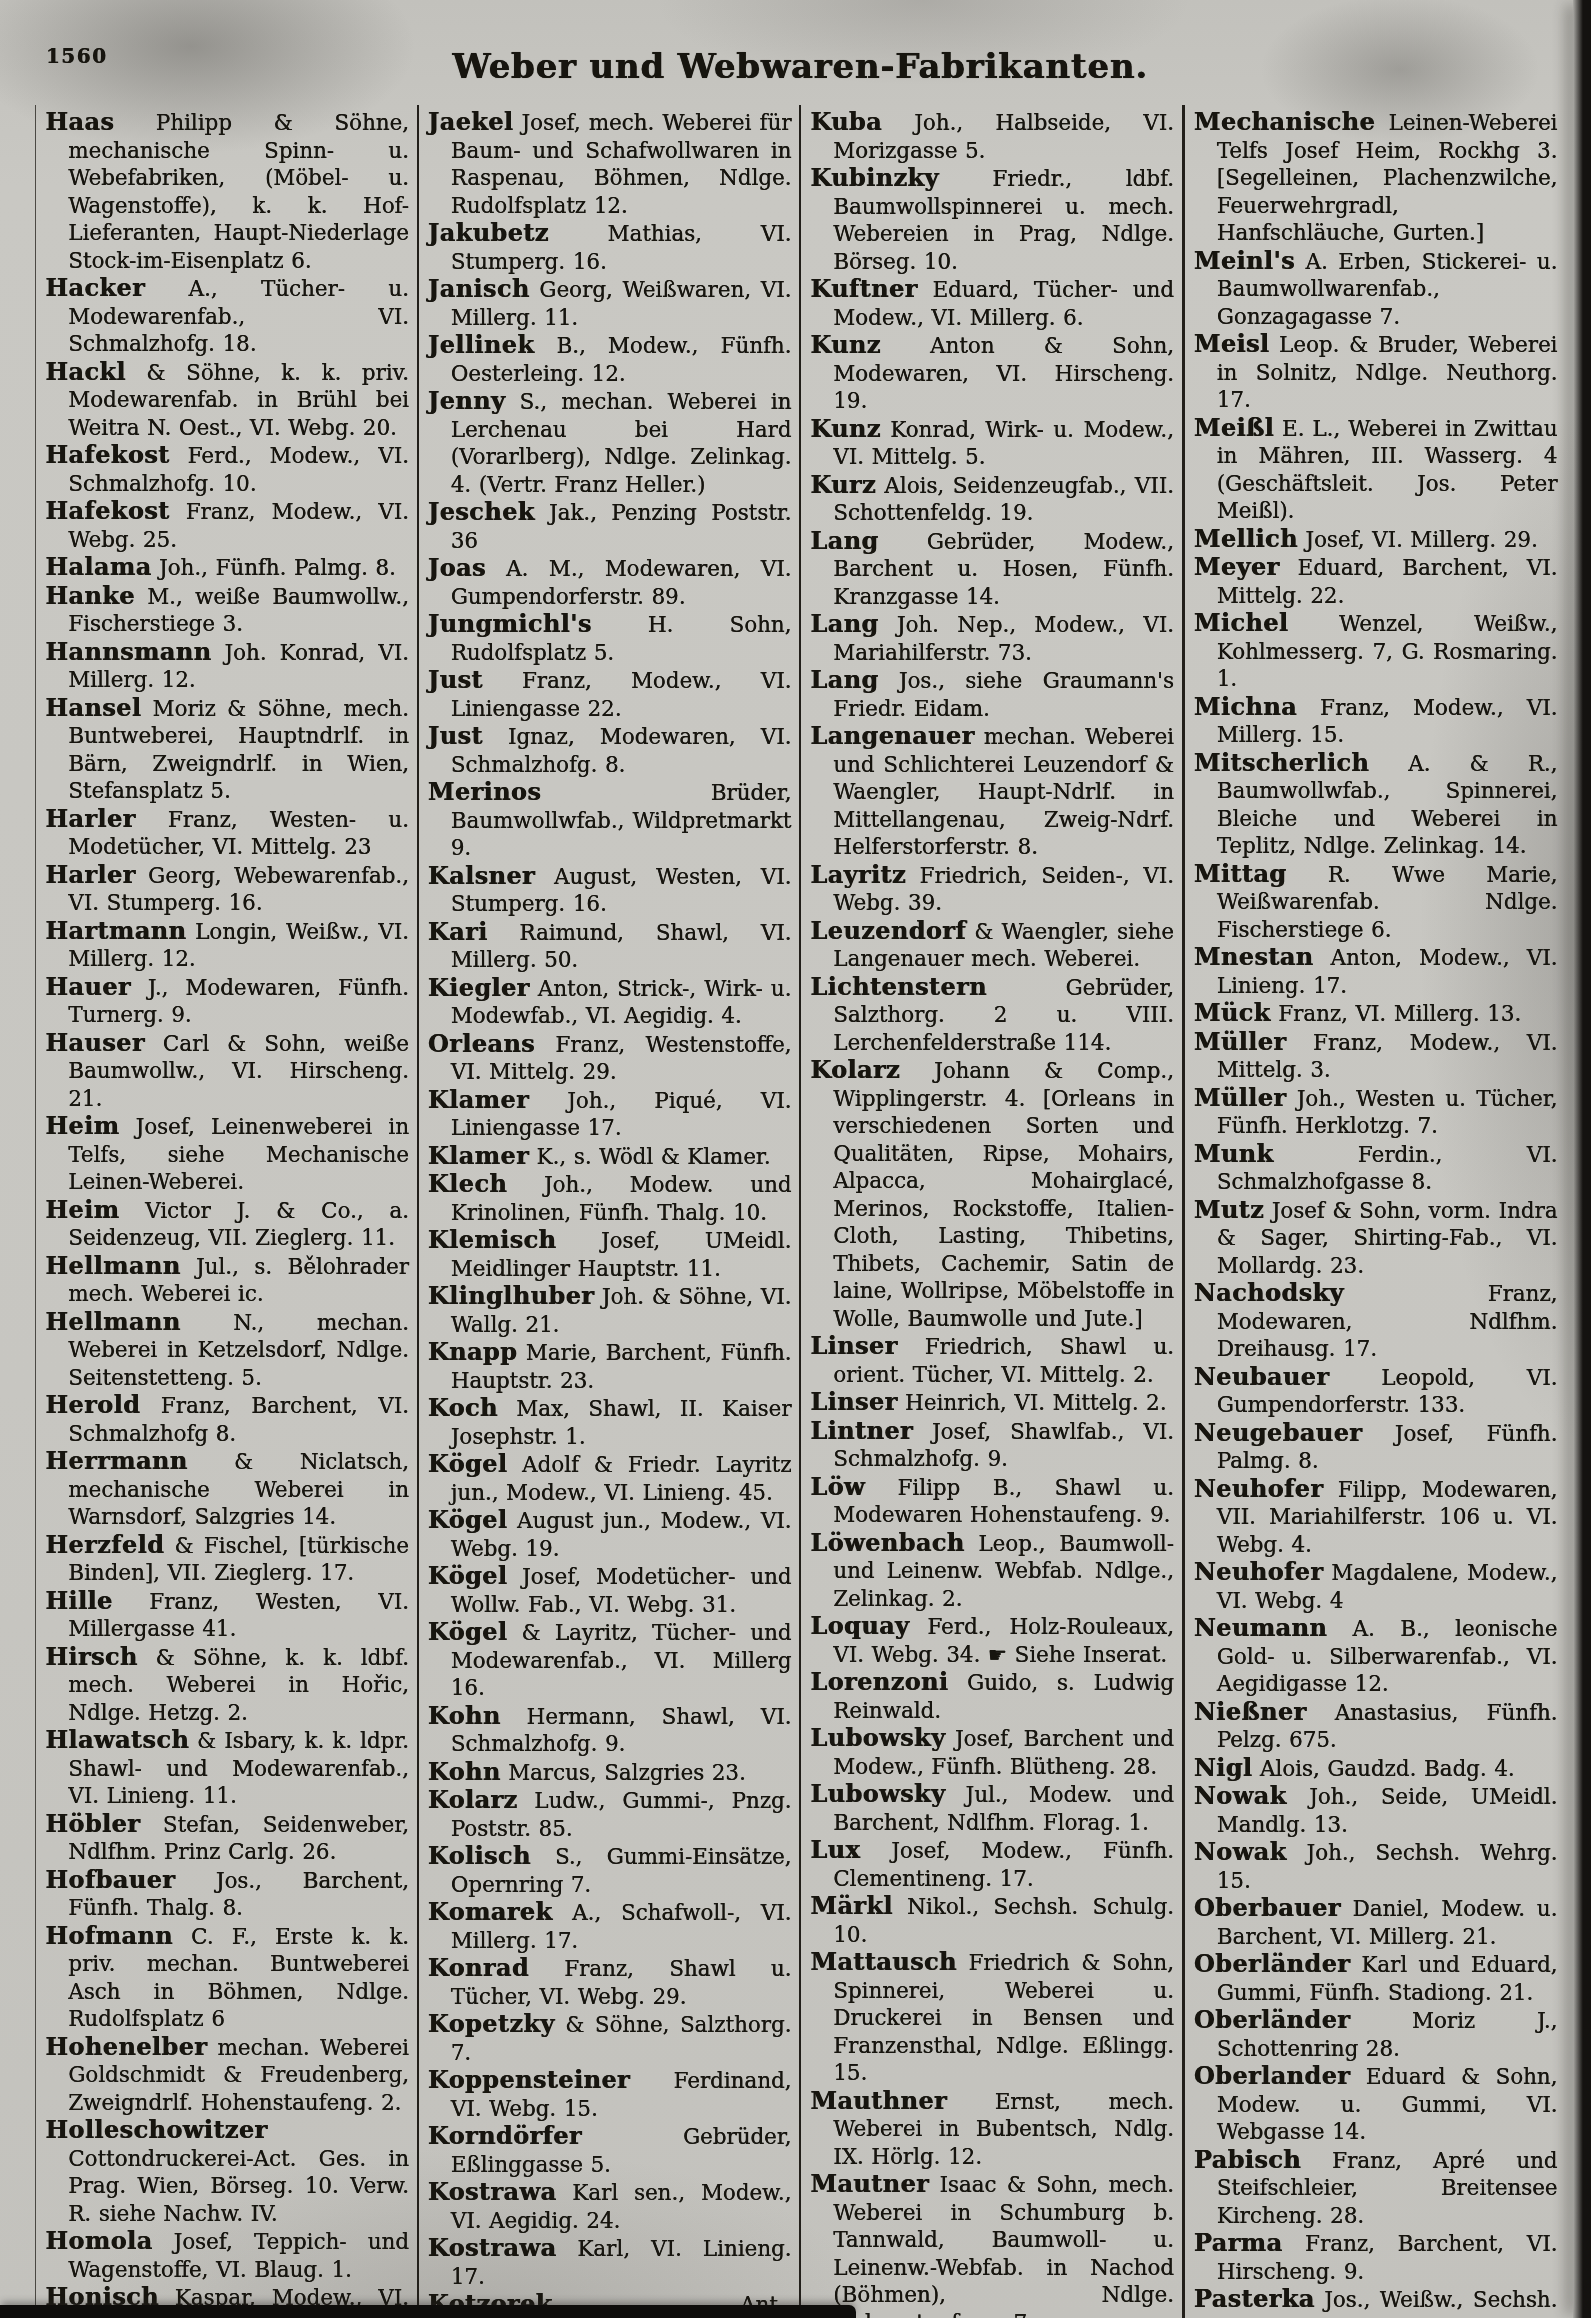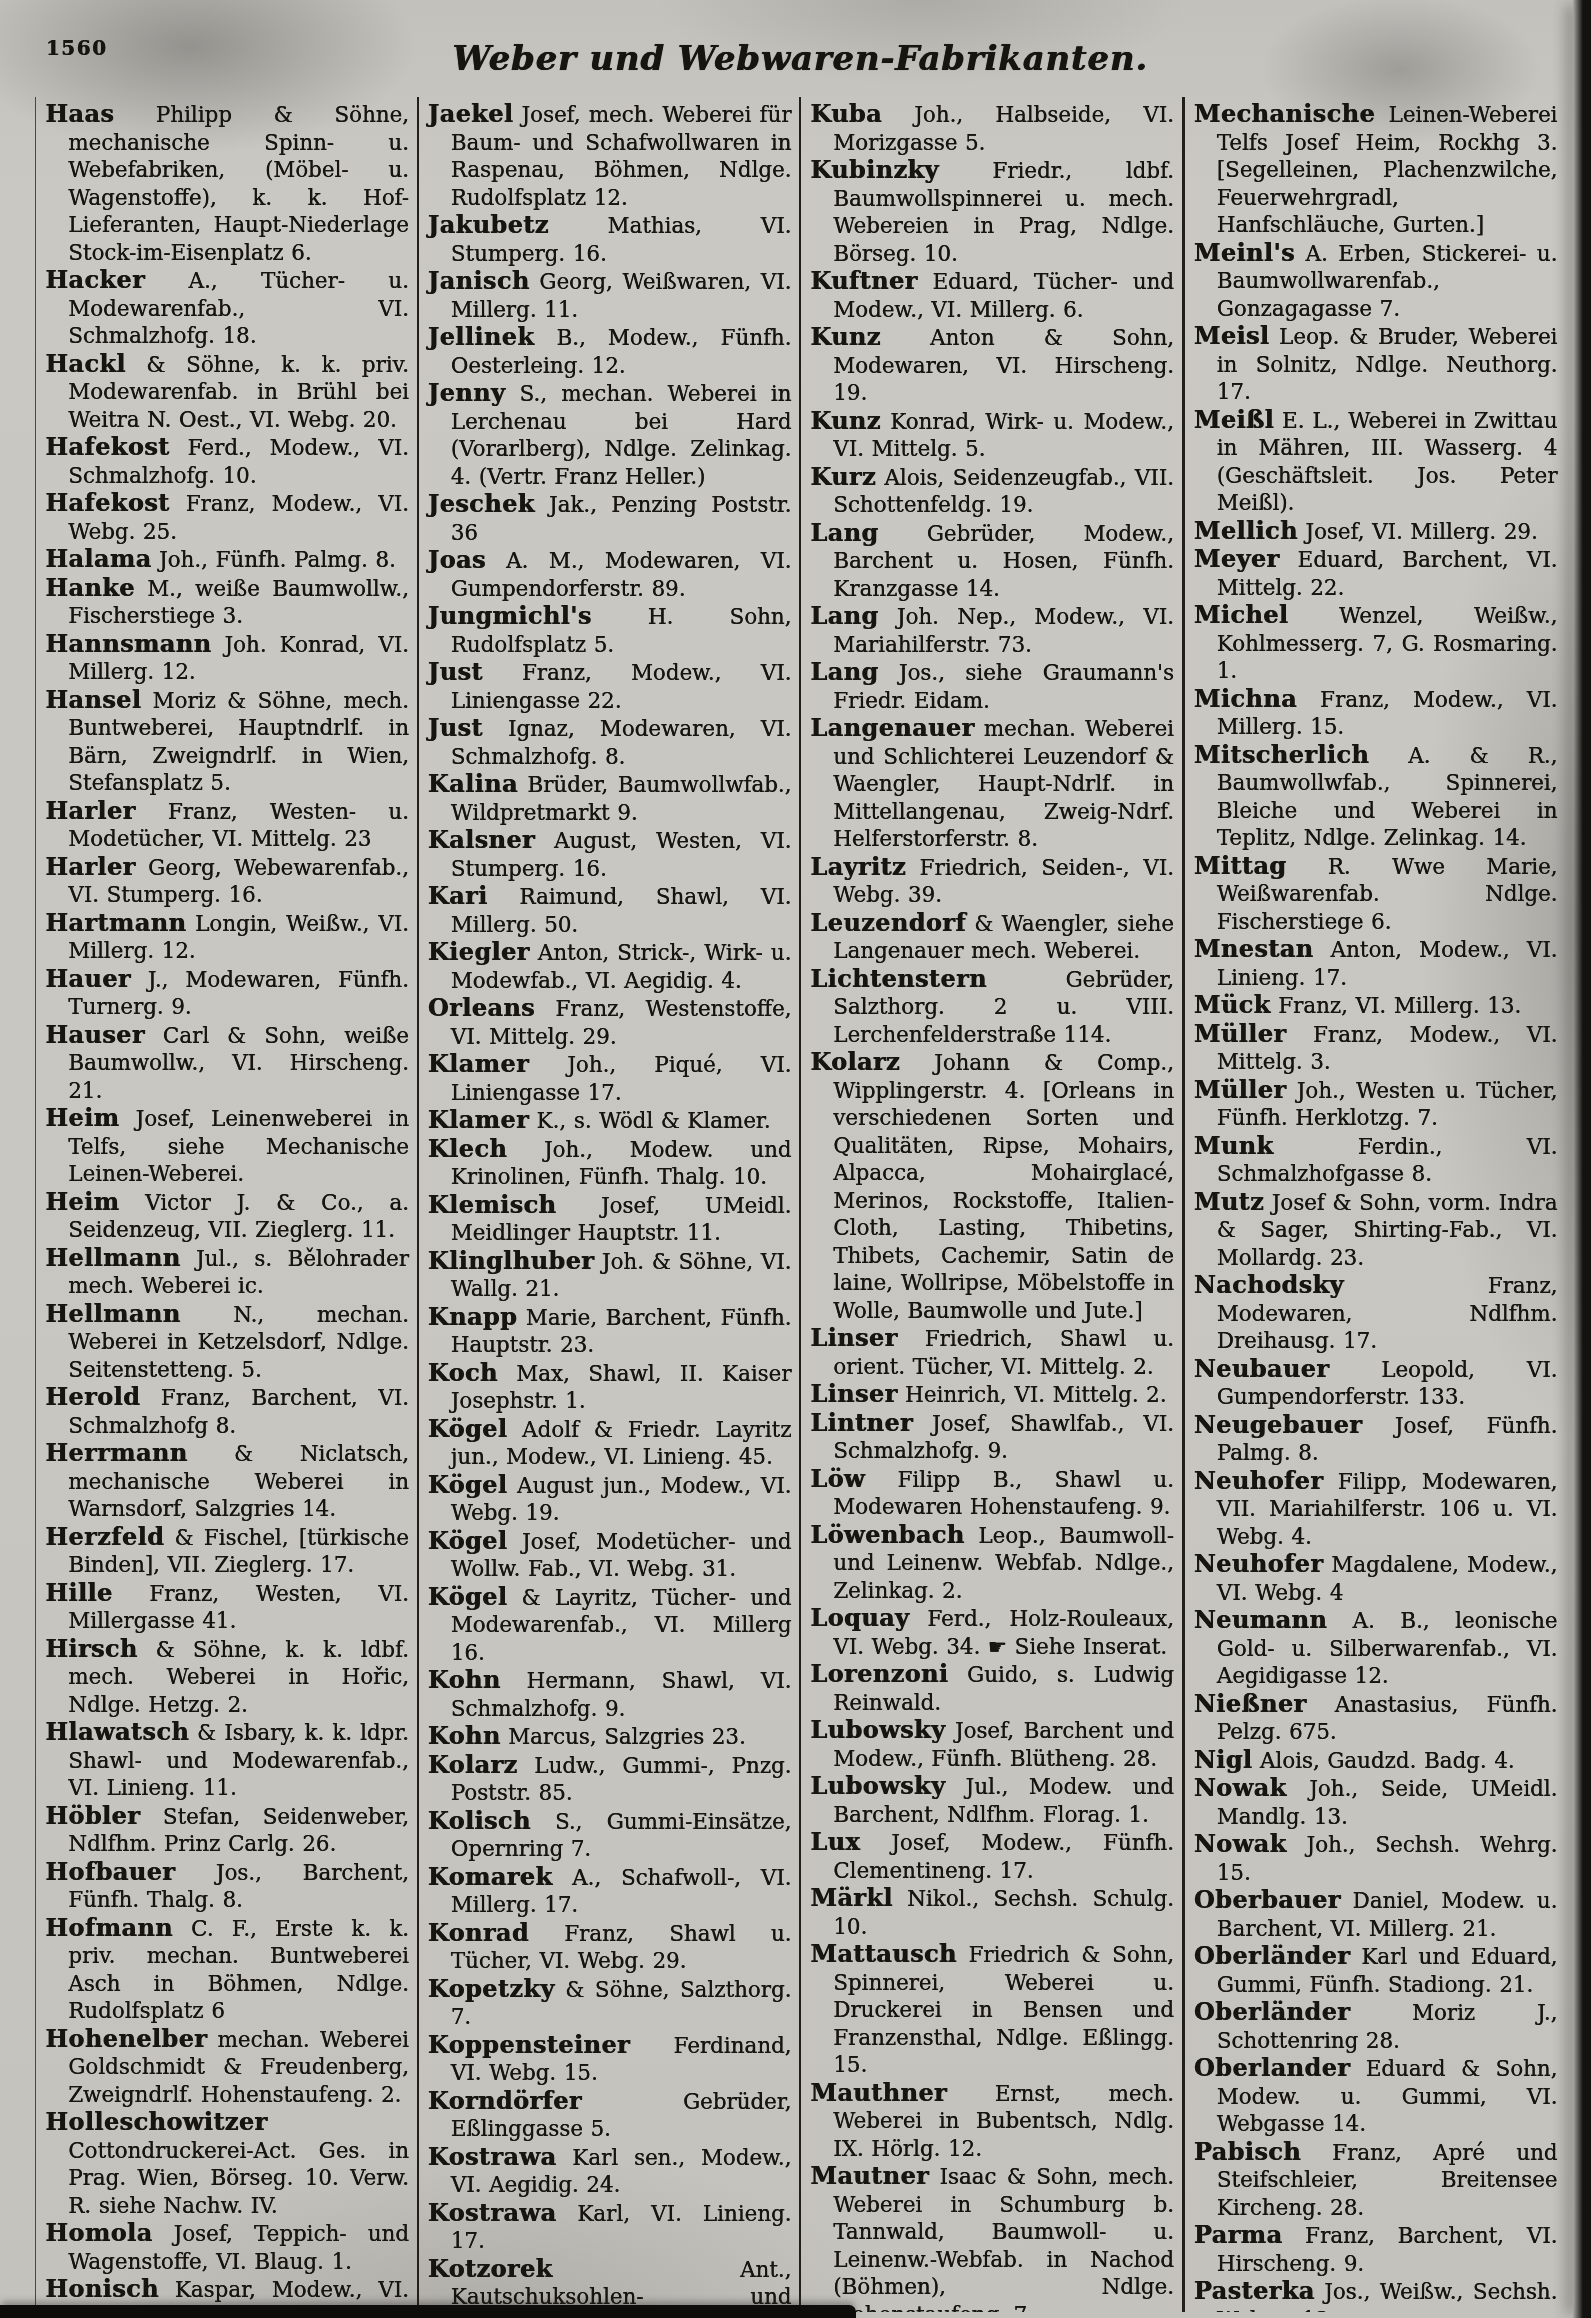--- a/index.html
+++ b/index.html
@@ -32,24 +32,23 @@
     box-shadow:0 -4.6px 7.6px -1.5px rgba(40,38,34,.4);
     border-top-right-radius:6.9px;
   }
   .header{position:relative;height:53px;}
   .page-number{
     position:absolute;left:10.7px;top:6.1px;
     font-size:20px;font-weight:bold;letter-spacing:1.5px;
     text-shadow:0.5px 0 0 currentColor;
   }
   .page-title{
-    text-align:center;margin:4px;padding-top:7.6px;
+    text-align:center;margin:12px;padding-top:7.6px;
     font-size:34px;font-weight:bold;letter-spacing:0.8px;
     text-shadow:0.6px 0 0 currentColor, 0 0 0.8px rgba(23,21,15,.6);
-    font-style:italic;
   }
   .content{
     display:flex;align-items:stretch;
     height:2215px;margin-top:14px;overflow:hidden;
   }
   .col{
     flex:1 1 0;min-width:0;overflow:hidden;
     padding:3.1px 7.6px 0 9.2px;
     border-left:2.3px solid #221f1a;
   }
@@ -116,21 +115,21 @@
         <p class="entry"><span class="lead">Jaekel</span><span> Josef, mech. Weberei für Baum- und Schafwollwaren in Raspenau, Böhmen, Ndlge. Rudolfsplatz 12.</span></p>
         <p class="entry"><span class="lead">Jakubetz</span><span> Mathias, VI. Stumperg. 16.</span></p>
         <p class="entry"><span class="lead">Janisch</span><span> Georg, Weißwaren, VI. Millerg. 11.</span></p>
         <p class="entry"><span class="lead">Jellinek</span><span> B., Modew., Fünfh. Oesterleing. 12.</span></p>
         <p class="entry"><span class="lead">Jenny</span><span> S., mechan. Weberei in Lerchenau bei Hard (Vorarlberg), Ndlge. Zelinkag. 4. (Vertr. Franz Heller.)</span></p>
         <p class="entry"><span class="lead">Jeschek</span><span> Jak., Penzing Poststr. 36</span></p>
         <p class="entry"><span class="lead">Joas</span><span> A. M., Modewaren, VI. Gumpendorferstr. 89.</span></p>
         <p class="entry"><span class="lead">Jungmichl's</span><span> H. Sohn, Rudolfsplatz 5.</span></p>
         <p class="entry"><span class="lead">Just</span><span> Franz, Modew., VI. Liniengasse 22.</span></p>
         <p class="entry"><span class="lead">Just</span><span> Ignaz, Modewaren, VI. Schmalzhofg. 8.</span></p>
-        <p class="entry"><span class="lead">Kalina</span><span> Brüder, Baumwollwfab., Wildpretmarkt 9.</span></p>
+        <p class="entry"><span class="lead">Merinos</span><span> Brüder, Baumwollwfab., Wildpretmarkt 9.</span></p>
         <p class="entry"><span class="lead">Kalsner</span><span> August, Westen, VI. Stumperg. 16.</span></p>
         <p class="entry"><span class="lead">Kari</span><span> Raimund, Shawl, VI. Millerg. 50.</span></p>
         <p class="entry"><span class="lead">Kiegler</span><span> Anton, Strick-, Wirk- u. Modewfab., VI. Aegidig. 4.</span></p>
         <p class="entry"><span class="lead">Orleans</span><span> Franz, Westenstoffe, VI. Mittelg. 29.</span></p>
         <p class="entry"><span class="lead">Klamer</span><span> Joh., Piqué, VI. Liniengasse 17.</span></p>
         <p class="entry"><span class="lead">Klamer</span><span> K., s. Wödl &amp; Klamer.</span></p>
         <p class="entry"><span class="lead">Klech</span><span> Joh., Modew. und Krinolinen, Fünfh. Thalg. 10.</span></p>
         <p class="entry"><span class="lead">Klemisch</span><span> Josef, UMeidl. Meidlinger Hauptstr. 11.</span></p>
         <p class="entry"><span class="lead">Klinglhuber</span><span> Joh. &amp; Söhne, VI. Wallg. 21.</span></p>
         <p class="entry"><span class="lead">Knapp</span><span> Marie, Barchent, Fünfh. Hauptstr. 23.</span></p>

